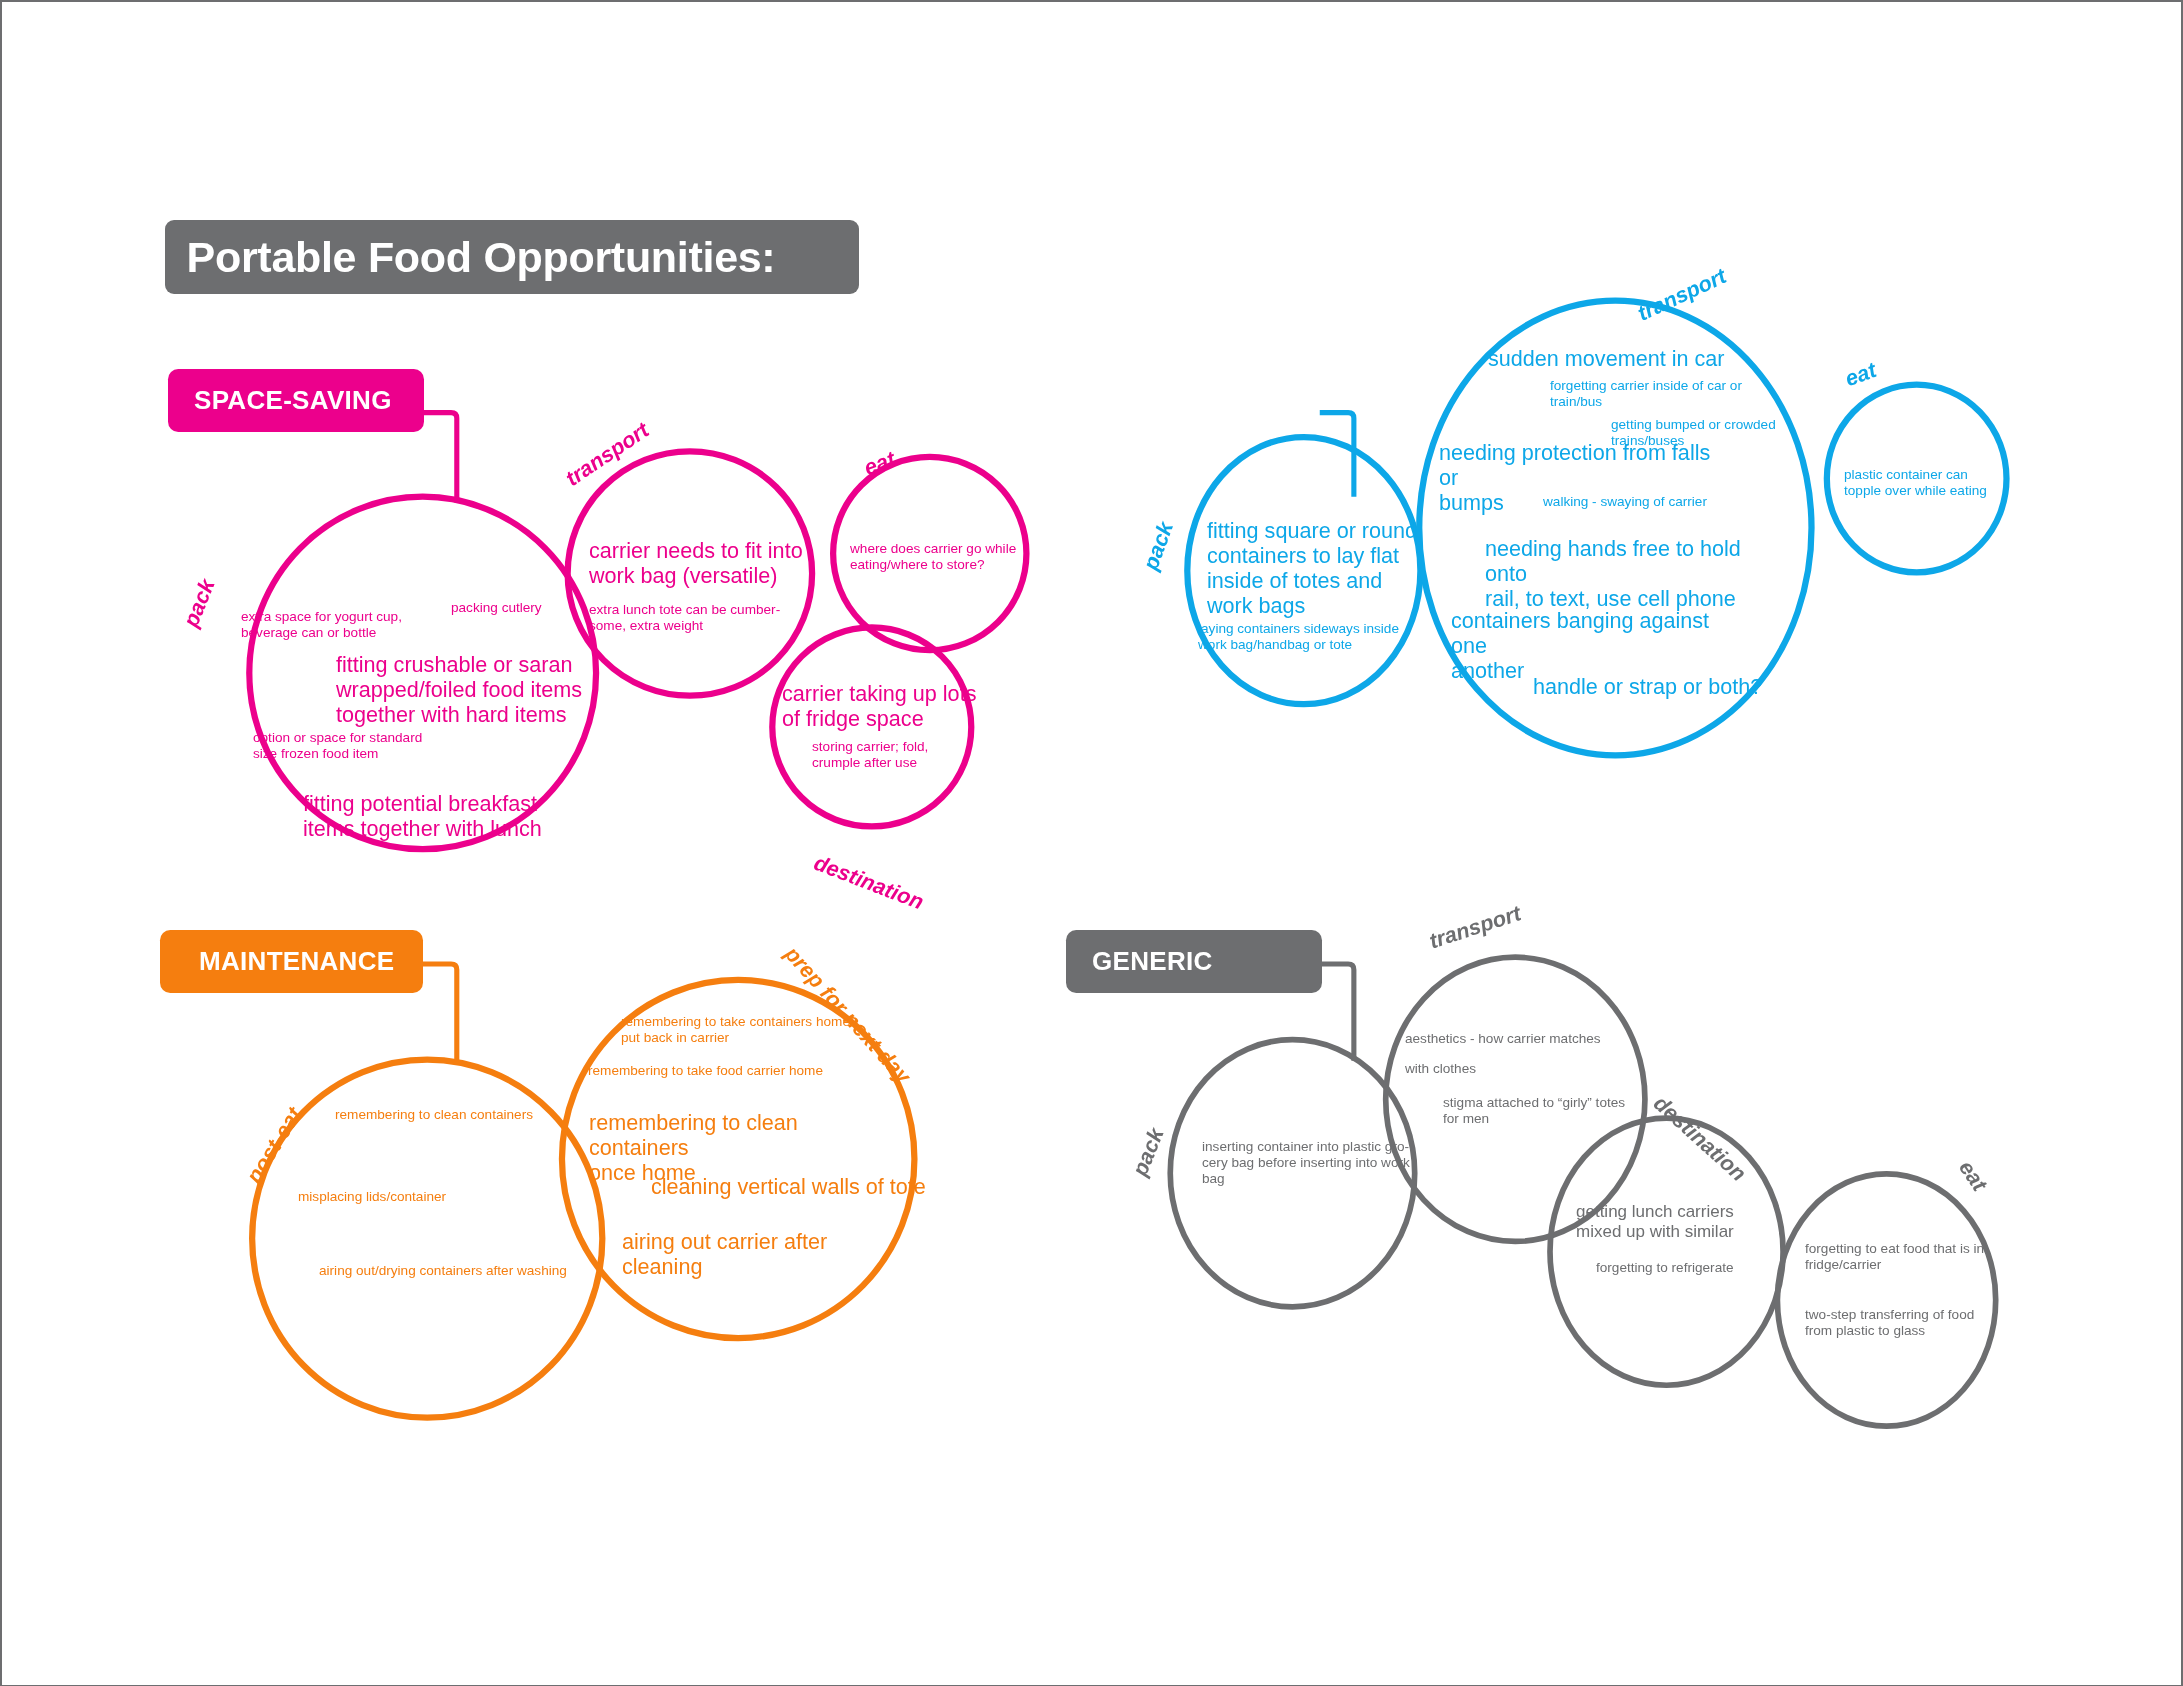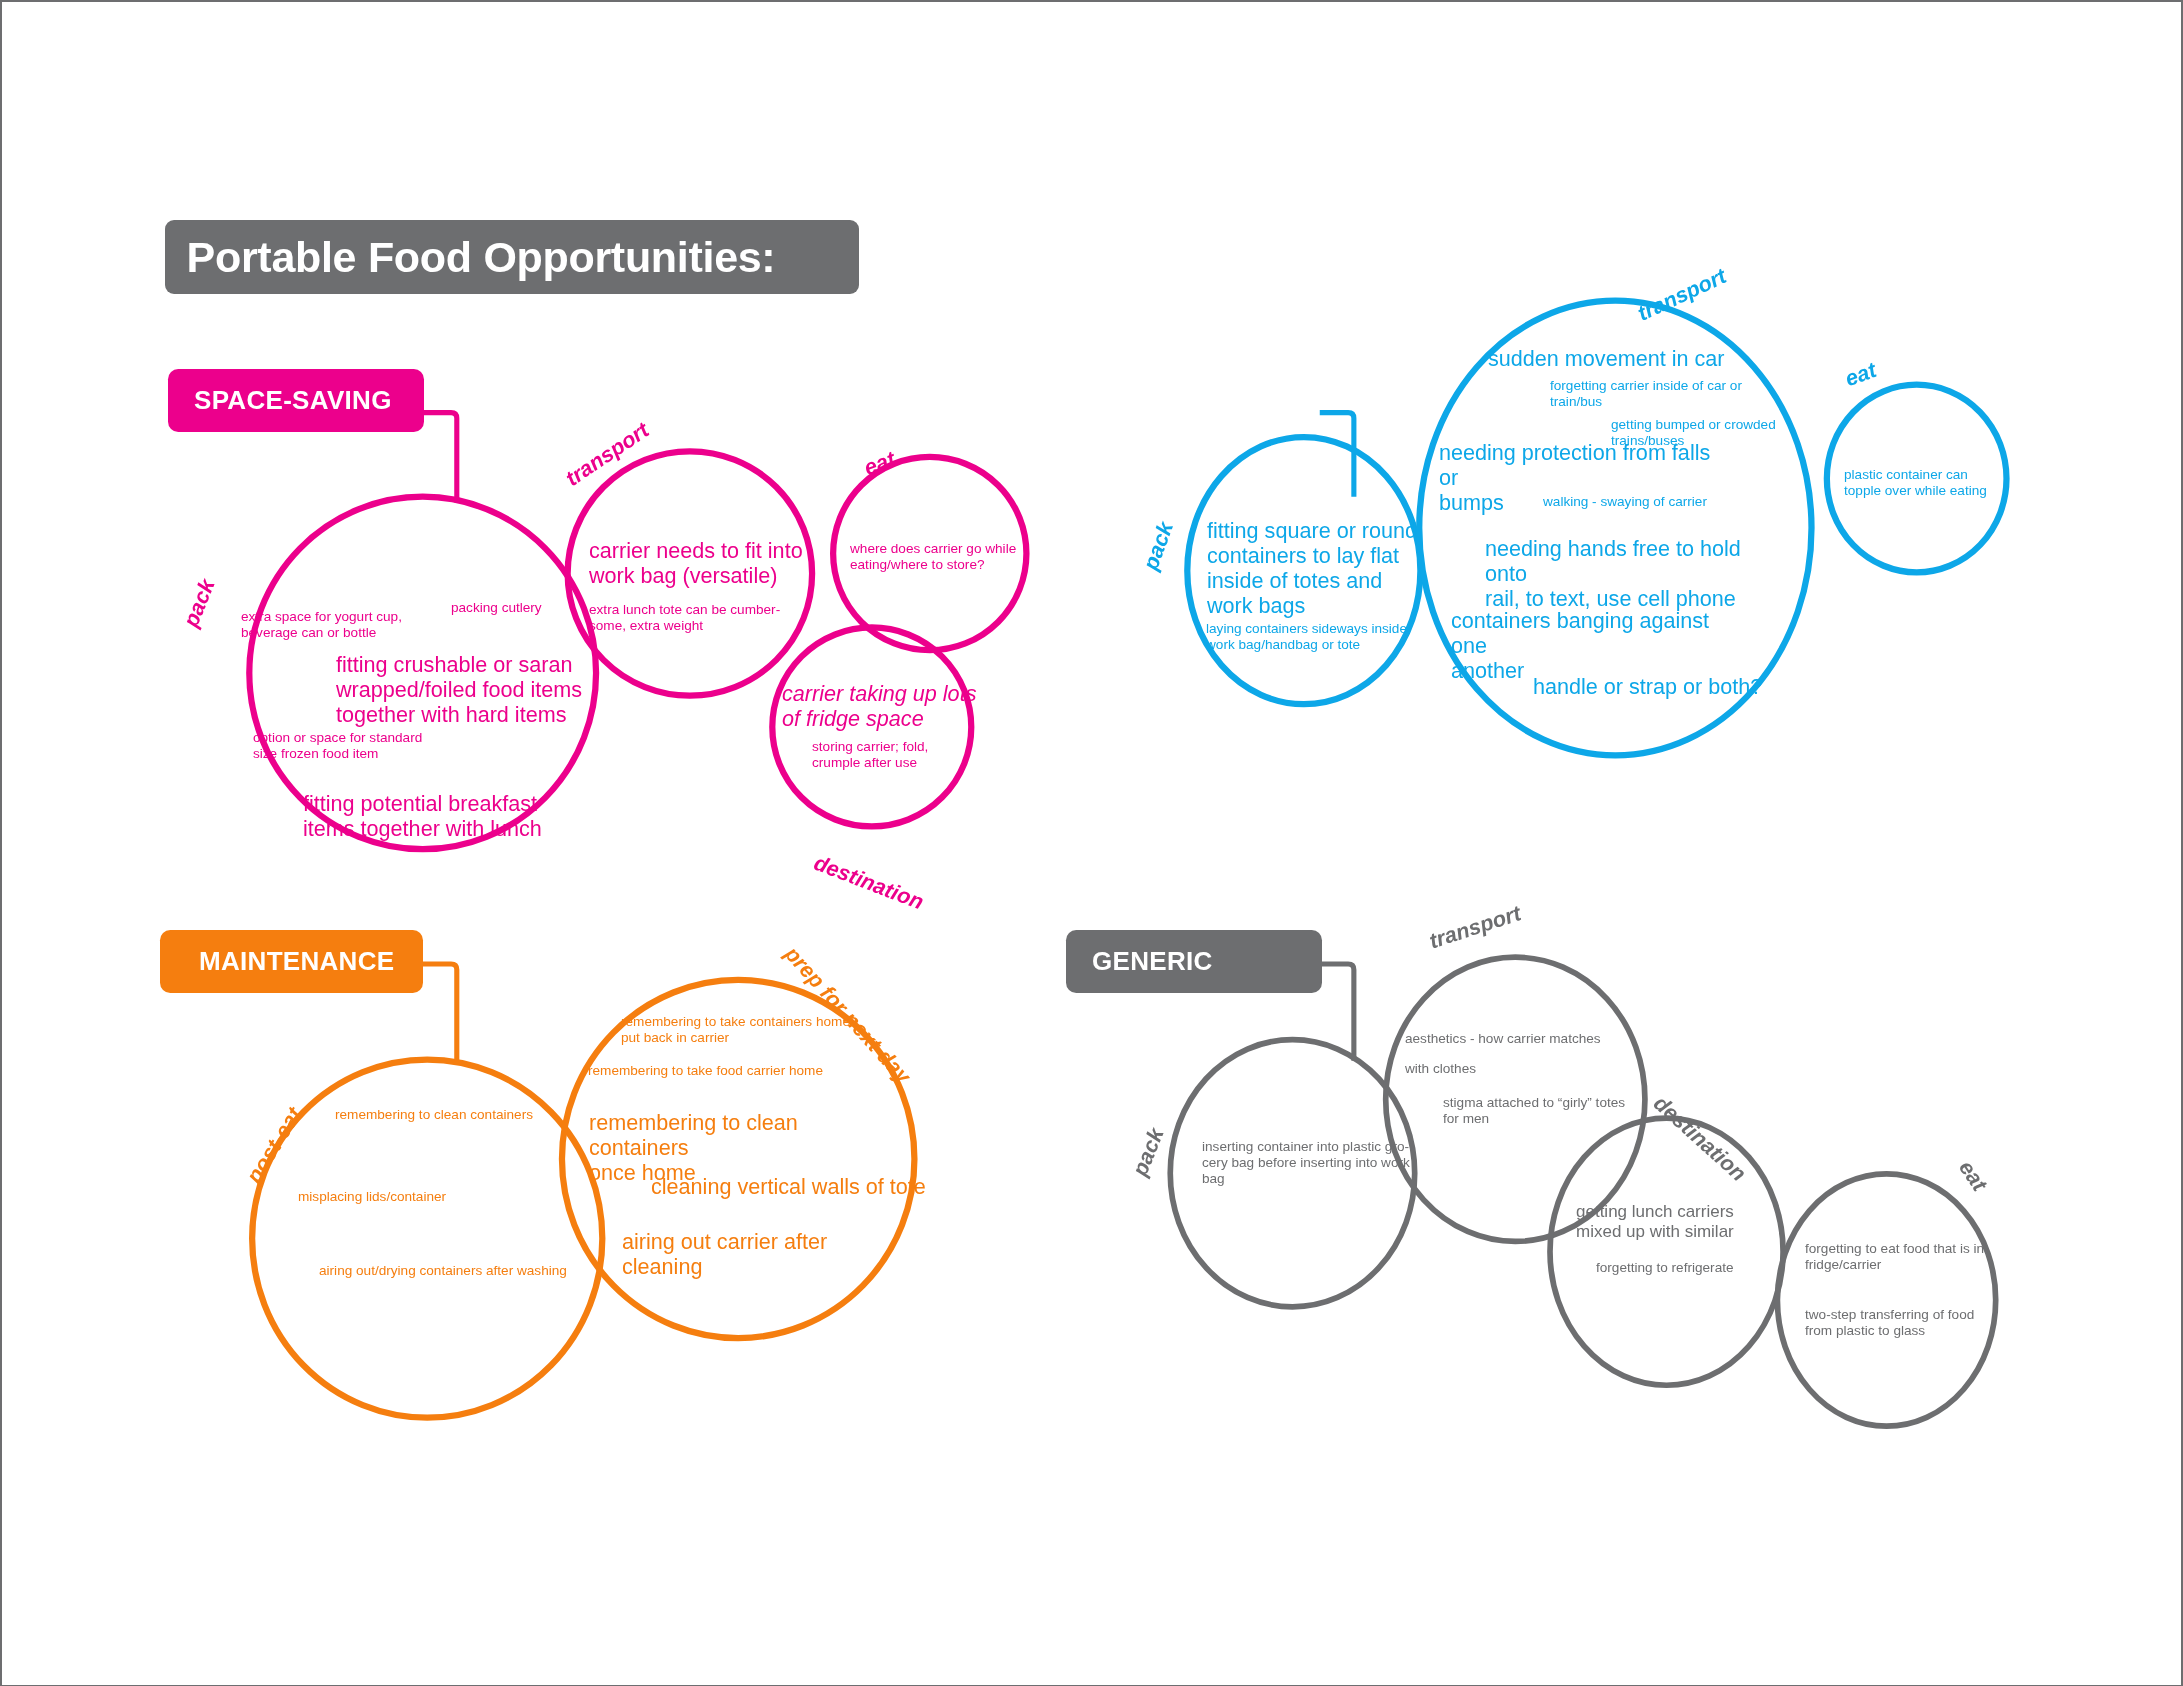--- a/index.html
+++ b/index.html
@@ -176,30 +176,30 @@
 items together with lunch</div>
 
     <div class="note big c-pink" style="left:587px; top:536px; width:227px;">carrier needs to fit into
 work bag (versatile)</div>
     <div class="note small c-pink" style="left:587px; top:600px; width:227px;">extra lunch tote can be cumber-
 some, extra weight</div>
 
     <div class="note small c-pink" style="left:848px; top:539px; width:176px;">where does carrier go while
 eating/where to store?</div>
 
-    <div class="note big c-pink" style="left:780px; top:679px; width:205px;font-style:italic;">carrier taking up lots
+    <div class="note big c-pink" style="left:780px; top:679px; width:205px;">carrier taking up lots
 of fridge space</div>
     <div class="note small c-pink" style="left:810px; top:737px; width:171px;">storing carrier; fold,
 crumple after use</div>
 
     <div class="note big c-blue" style="left:1205px; top:516px; width:227px;">fitting square or round
 containers to lay flat
 inside of totes and
 work bags</div>
-    <div class="note small c-blue" style="left:1196px; top:619px; width:222px;margin-left:8px;">laying containers sideways inside
+    <div class="note small c-blue" style="left:1196px; top:619px; width:222px;">laying containers sideways inside
 work bag/handbag or tote</div>
 
     <div class="note big c-blue" style="left:1486px; top:344px; width:256px;">sudden movement in car</div>
     <div class="note small c-blue" style="left:1548px; top:376px; width:227px;">forgetting carrier inside of car or
 train/bus</div>
     <div class="note small c-blue" style="left:1609px; top:415px; width:227px;">getting bumped or crowded
 trains/buses</div>
     <div class="note big c-blue" style="left:1437px; top:438px; width:296px;">needing protection from falls or
 bumps</div>
     <div class="note small c-blue" style="left:1541px; top:492px; width:227px;">walking - swaying of carrier</div>

